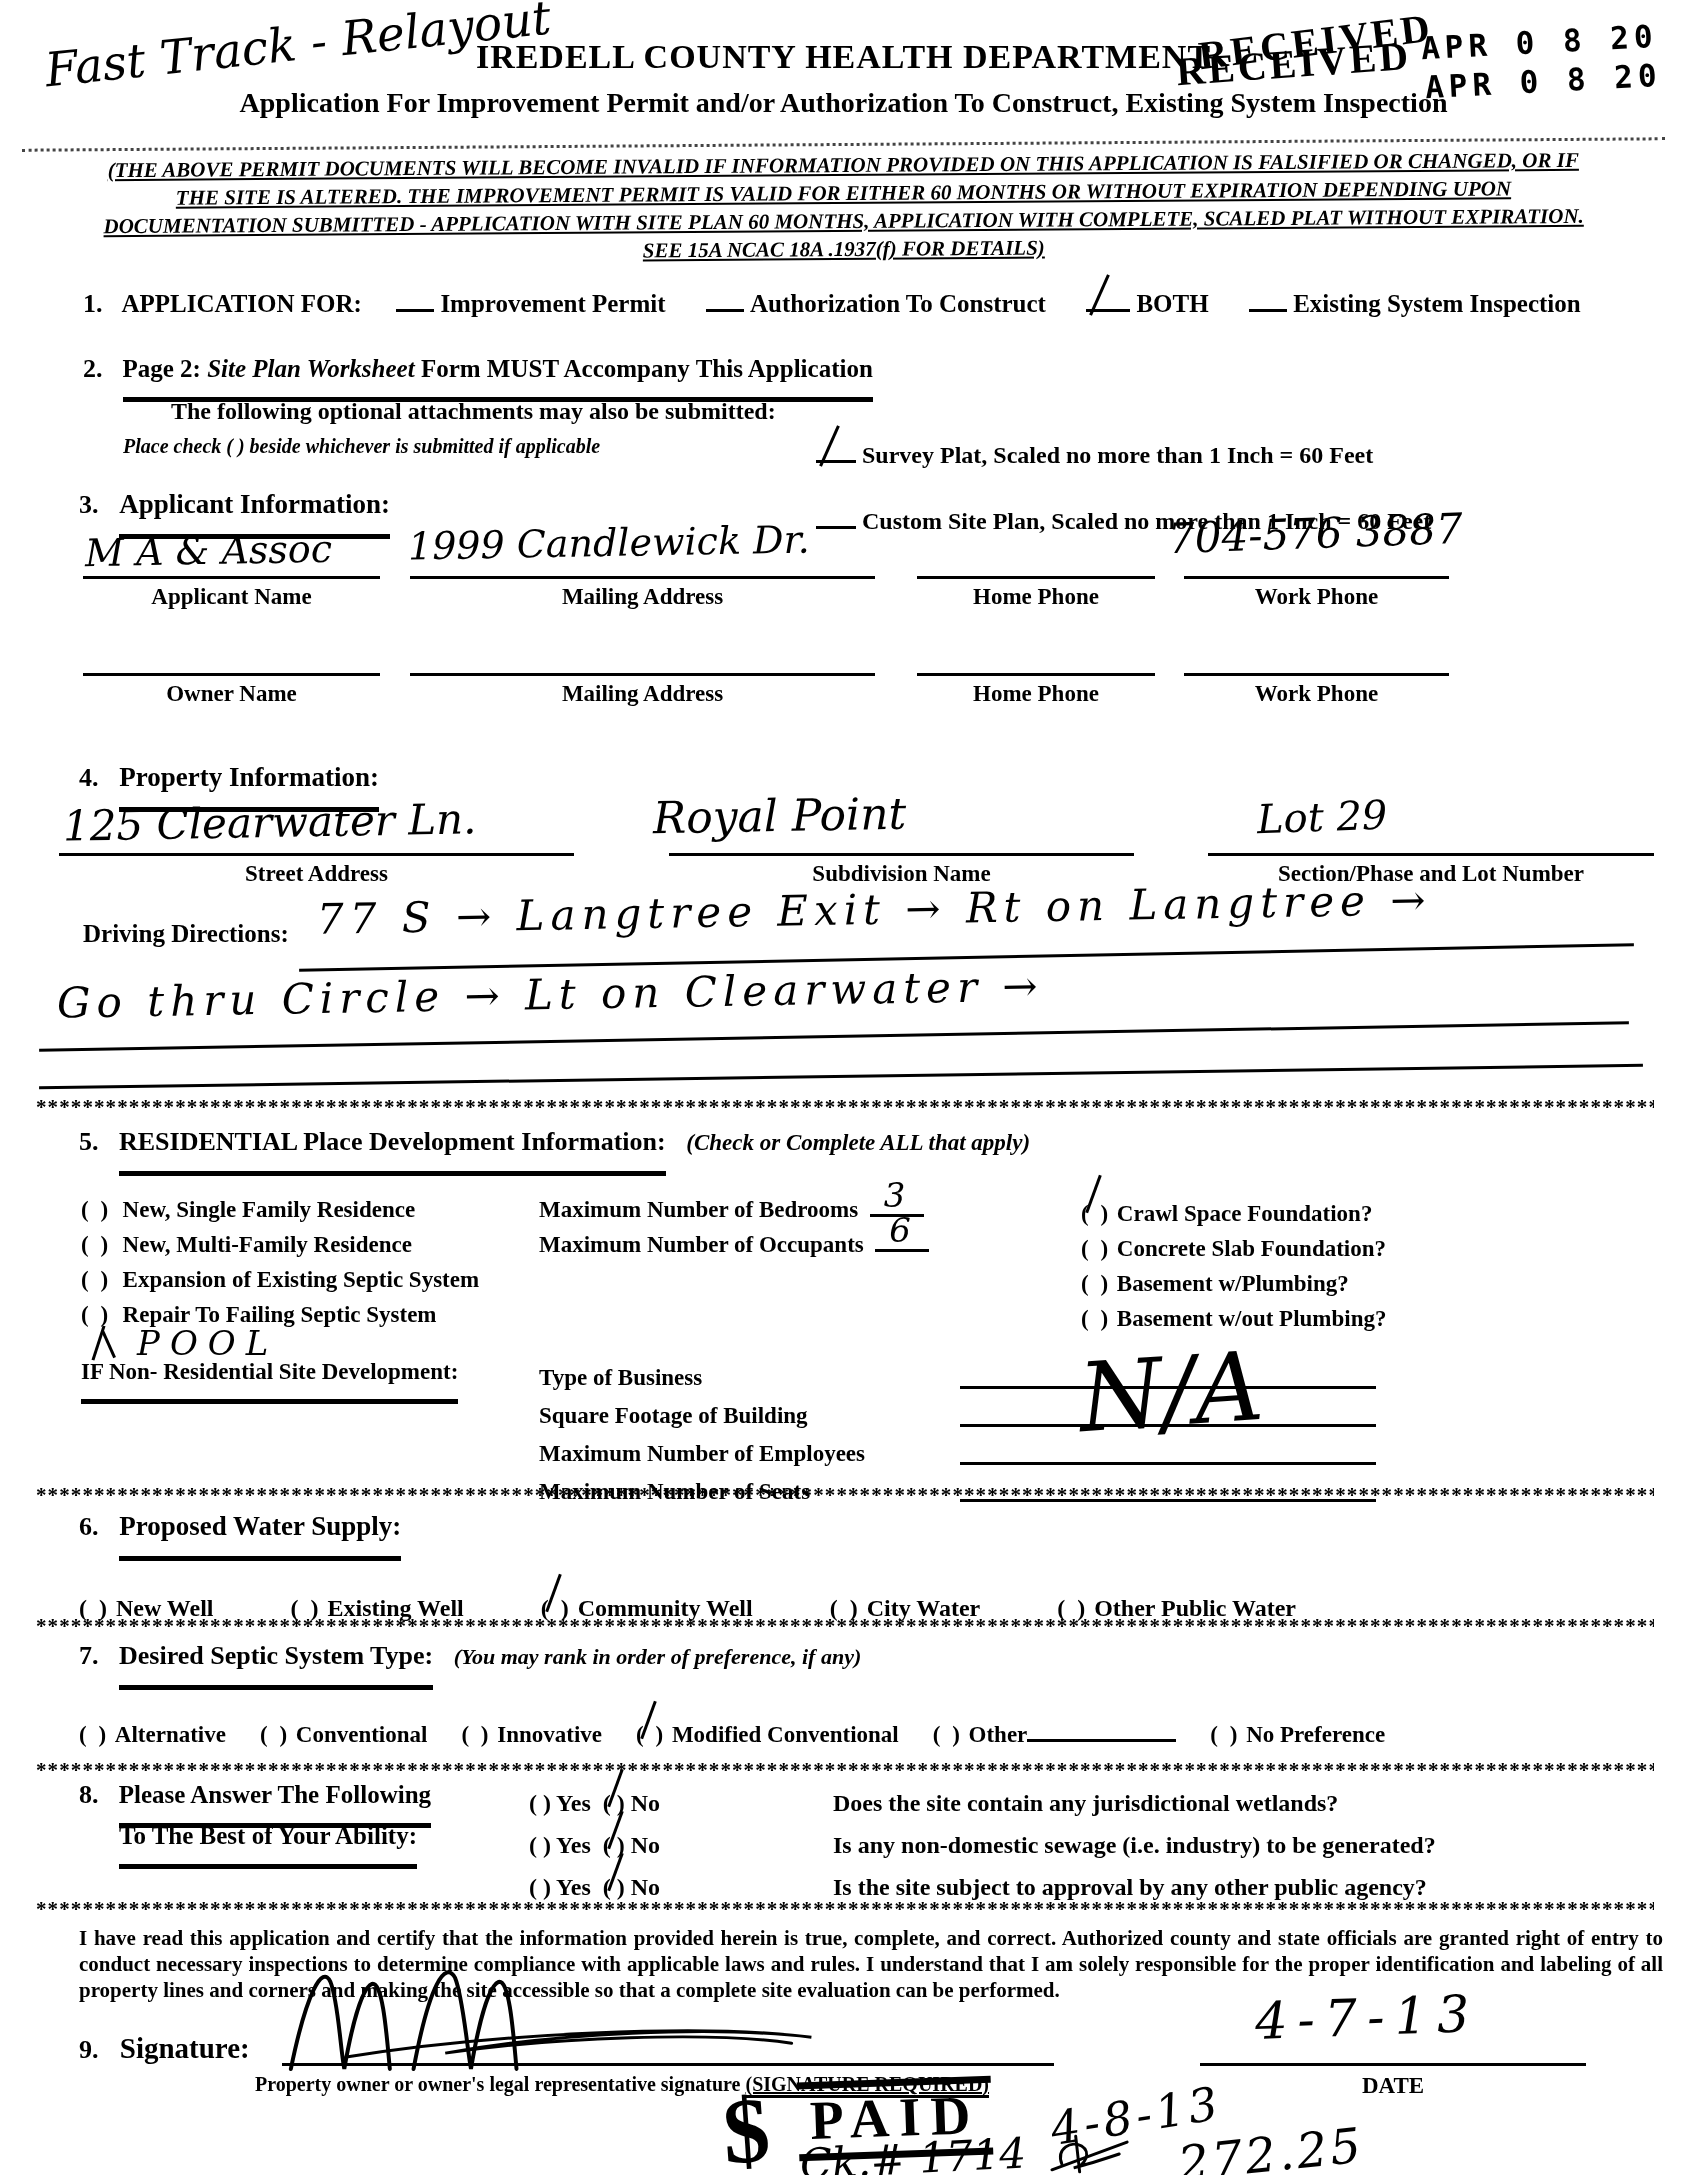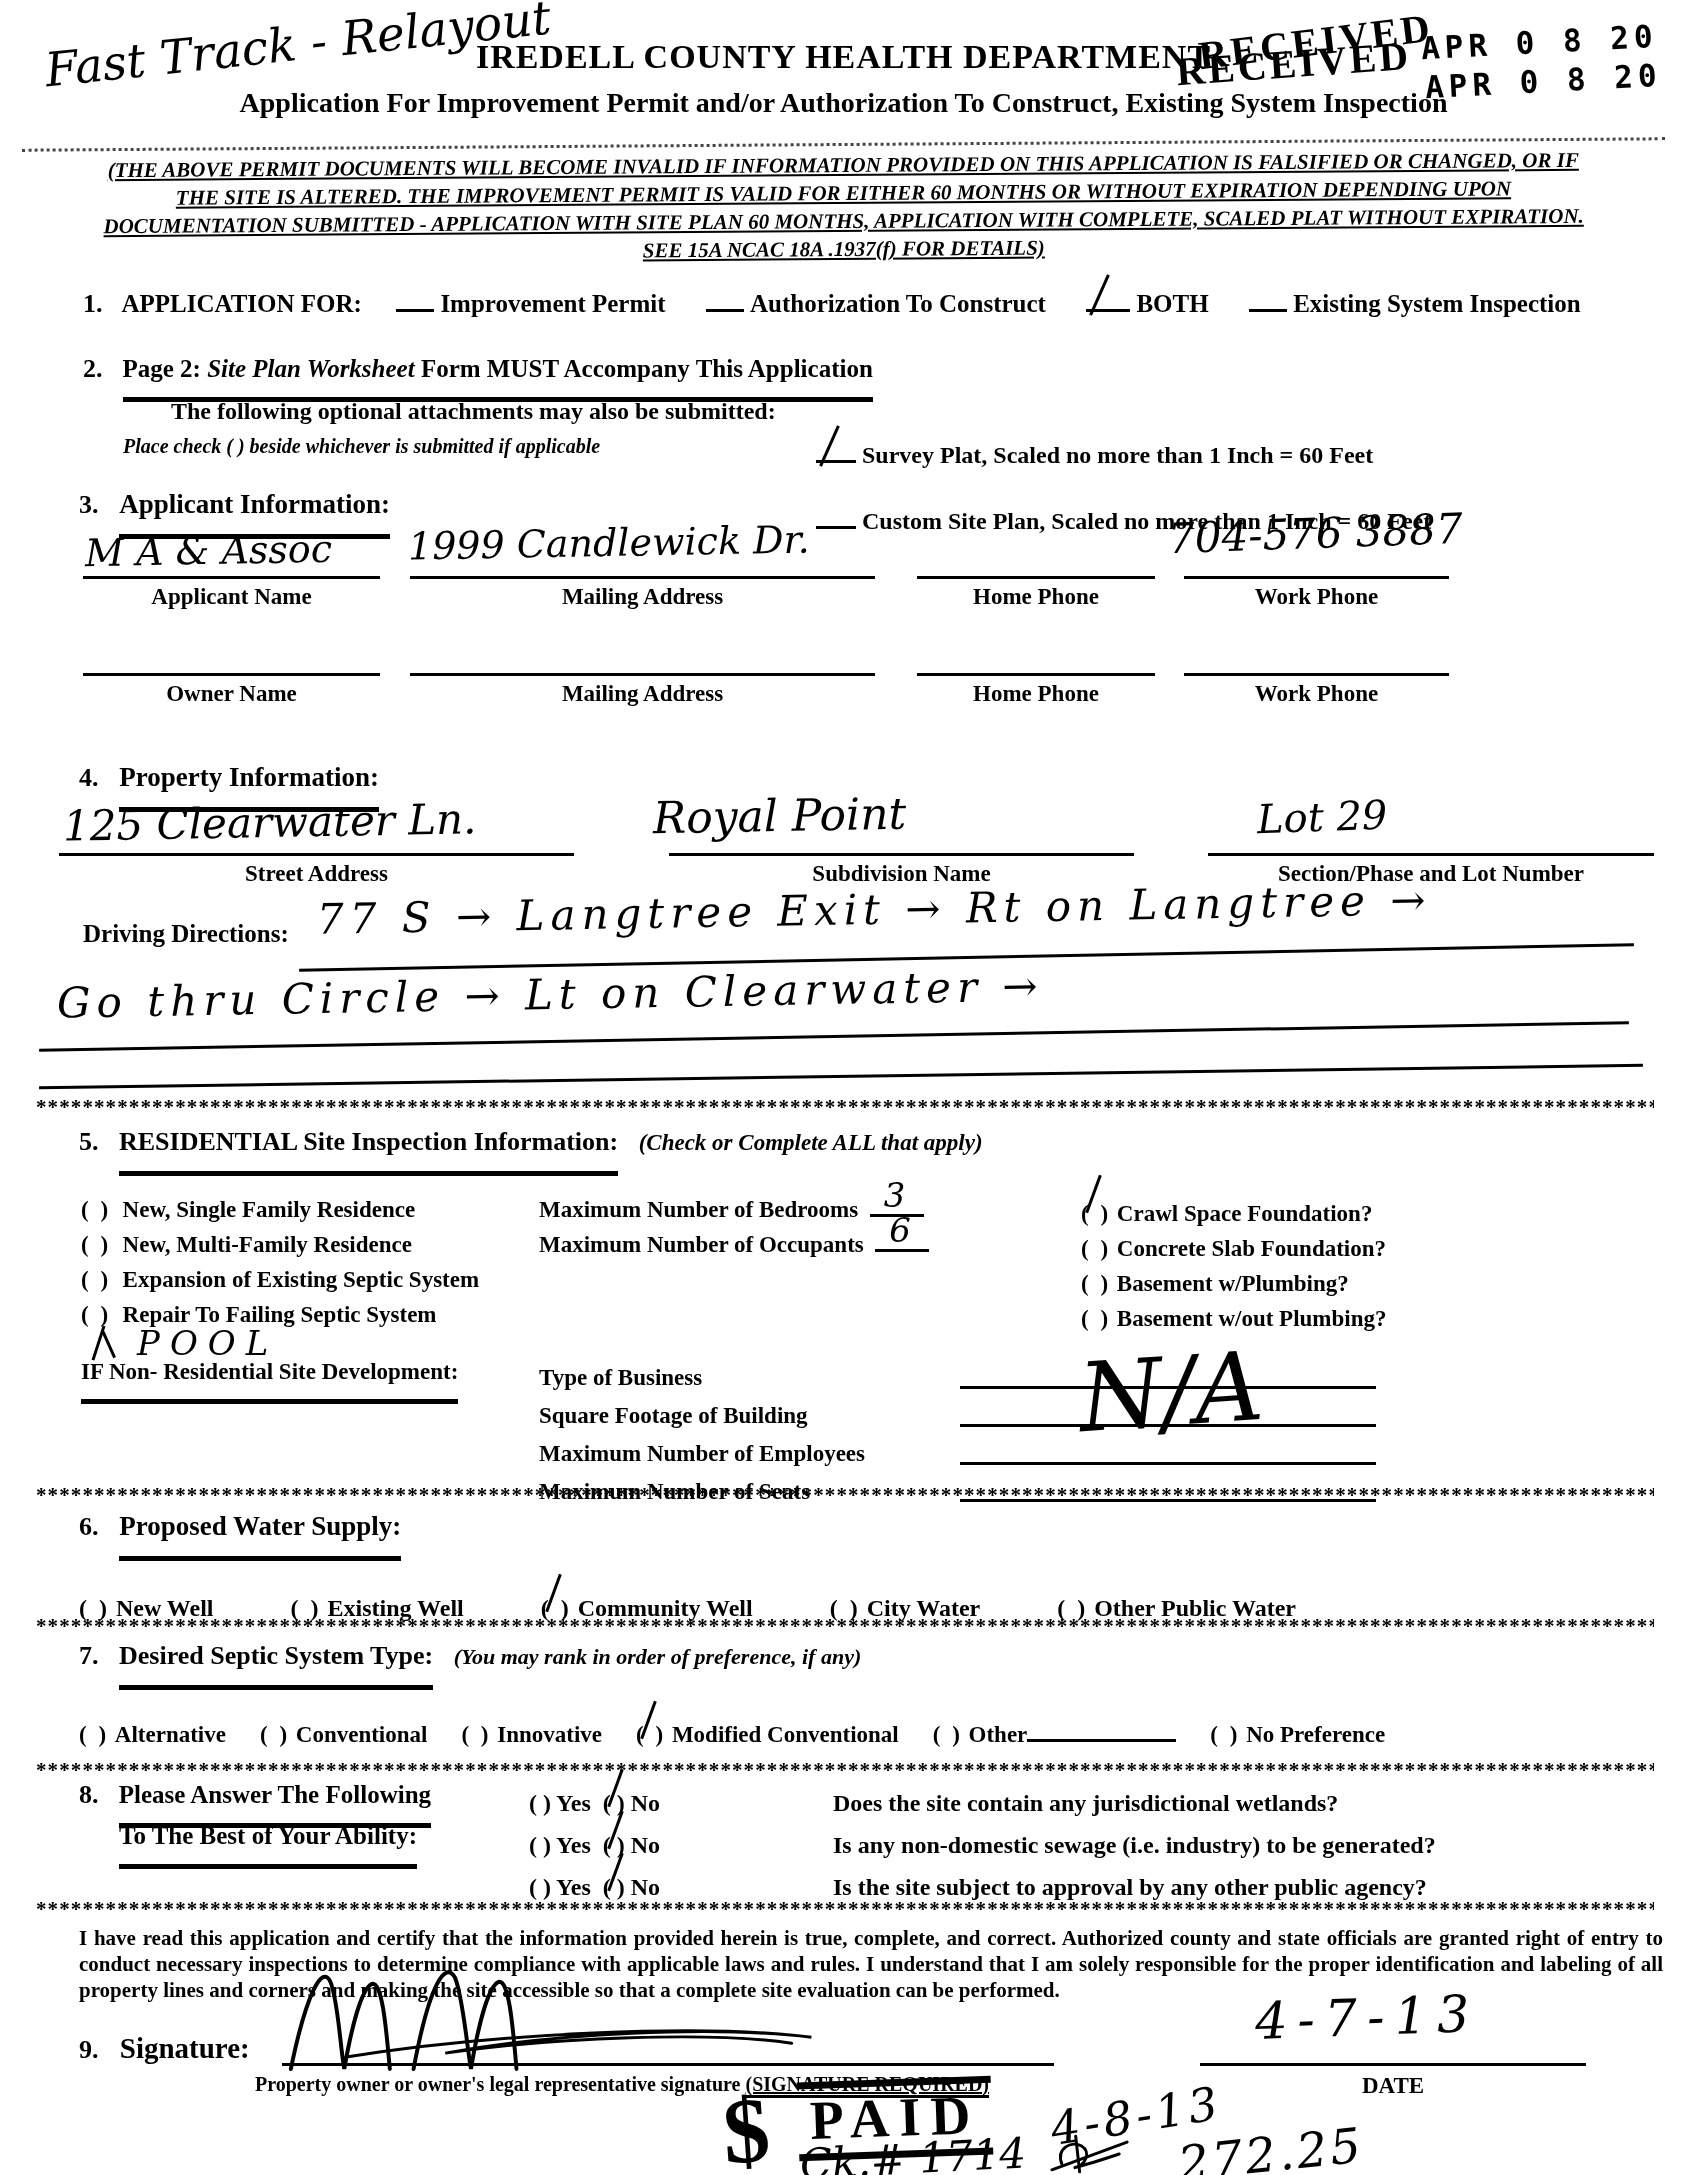--- a/index.html
+++ b/index.html
@@ -136,21 +136,21 @@
     <div class="abs hw" style="left:-22px;top:208px;font-size:42px;transform:rotate(-1deg);letter-spacing:6px;">Go thru Circle → Lt on Clearwater →</div>
     <div class="line" style="left:-40px;top:273px;width:1590px;transform:rotate(-1deg);"></div>
     <div class="line" style="left:-40px;top:313px;width:1604px;transform:rotate(-0.8deg);"></div>
   </div>
 
   <div class="stars" style="top:1095px;">******************************************************************************************************************************************************</div>
 
   <div class="abs" style="left:79px;top:1127px;width:1594px;">
     <div class="row" style="font-size:26px;">
       <span class="secnum">5.</span>
-      <span class="u-thick">RESIDENTIAL Site Inspection Information:</span>
+      <span class="u-thick">RESIDENTIAL Place Development Information:</span>
       <span class="it" style="margin-left:14px;font-size:23px;">(Check or Complete ALL that apply)</span>
     </div>
 
     <div class="abs" style="left:2px;top:65px;font-size:23px;line-height:35px;">
       <div class="opt"><span class="paren">( )</span>&nbsp;&nbsp;<span>New, Single Family Residence</span></div>
       <div class="opt"><span class="paren">( )</span>&nbsp;&nbsp;<span>New, Multi-Family Residence</span></div>
       <div class="opt"><span class="paren">( )</span>&nbsp;&nbsp;<span>Expansion of Existing Septic System</span></div>
       <div class="opt"><span class="paren">( )</span>&nbsp;&nbsp;<span>Repair To Failing Septic System</span></div>
     </div>
 

